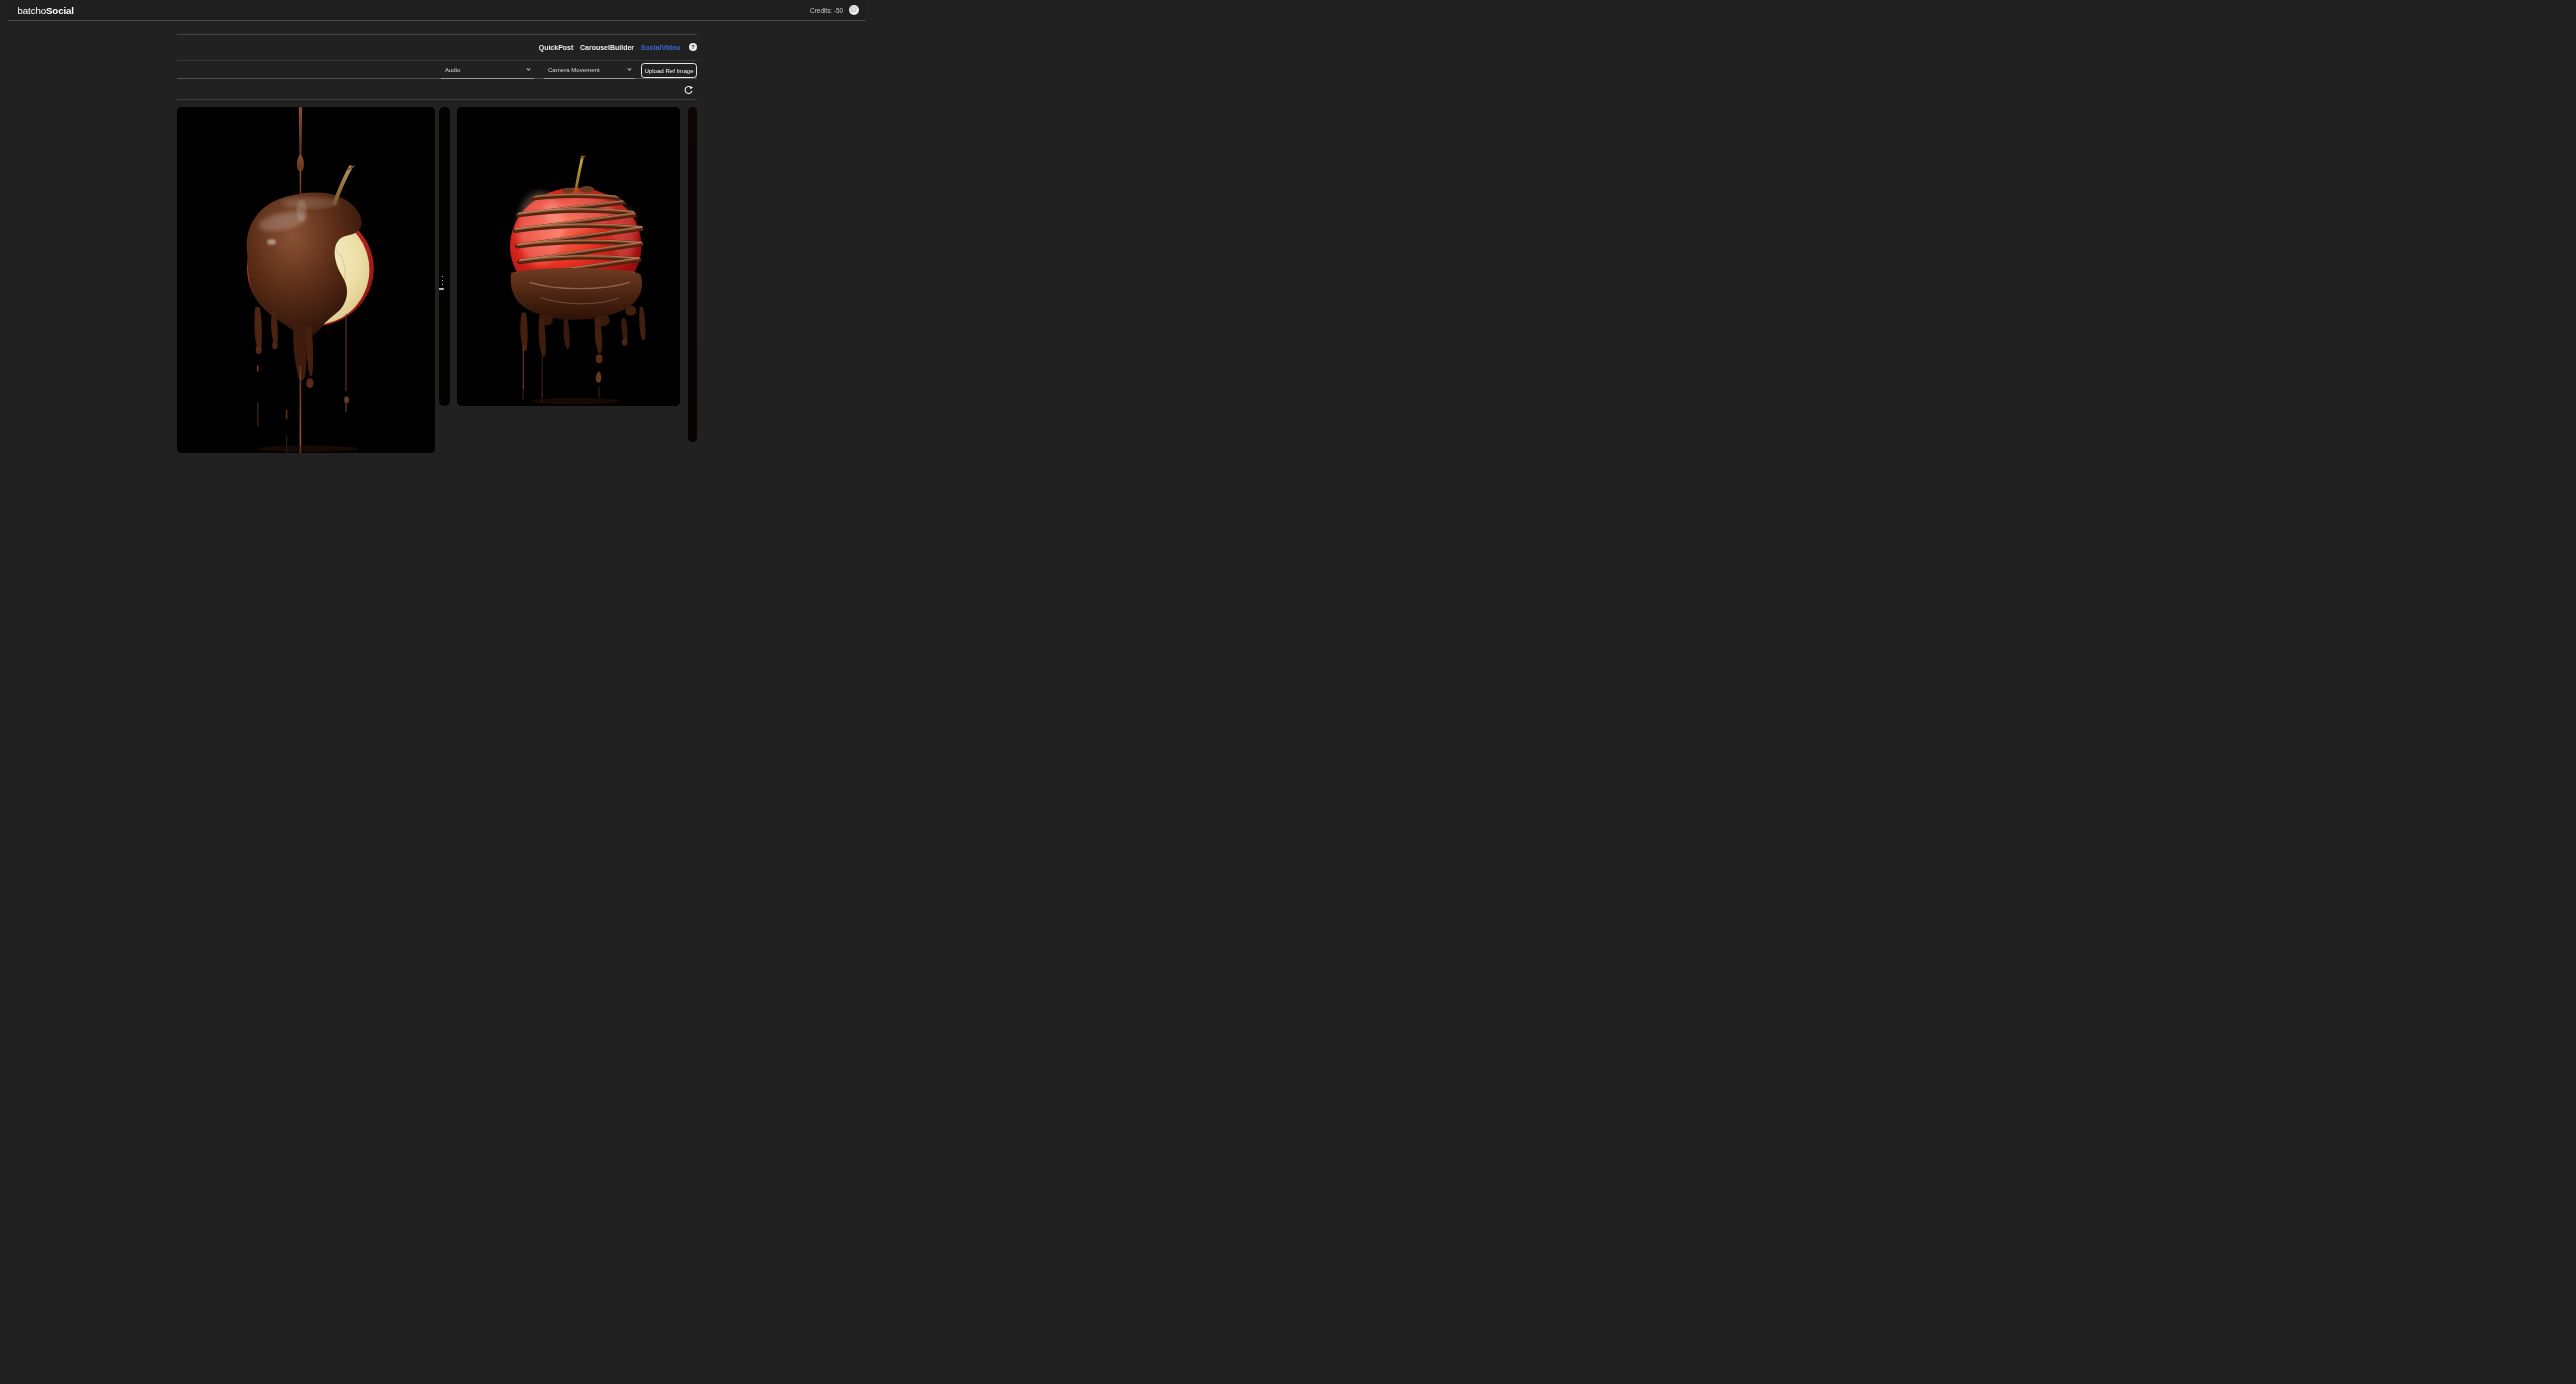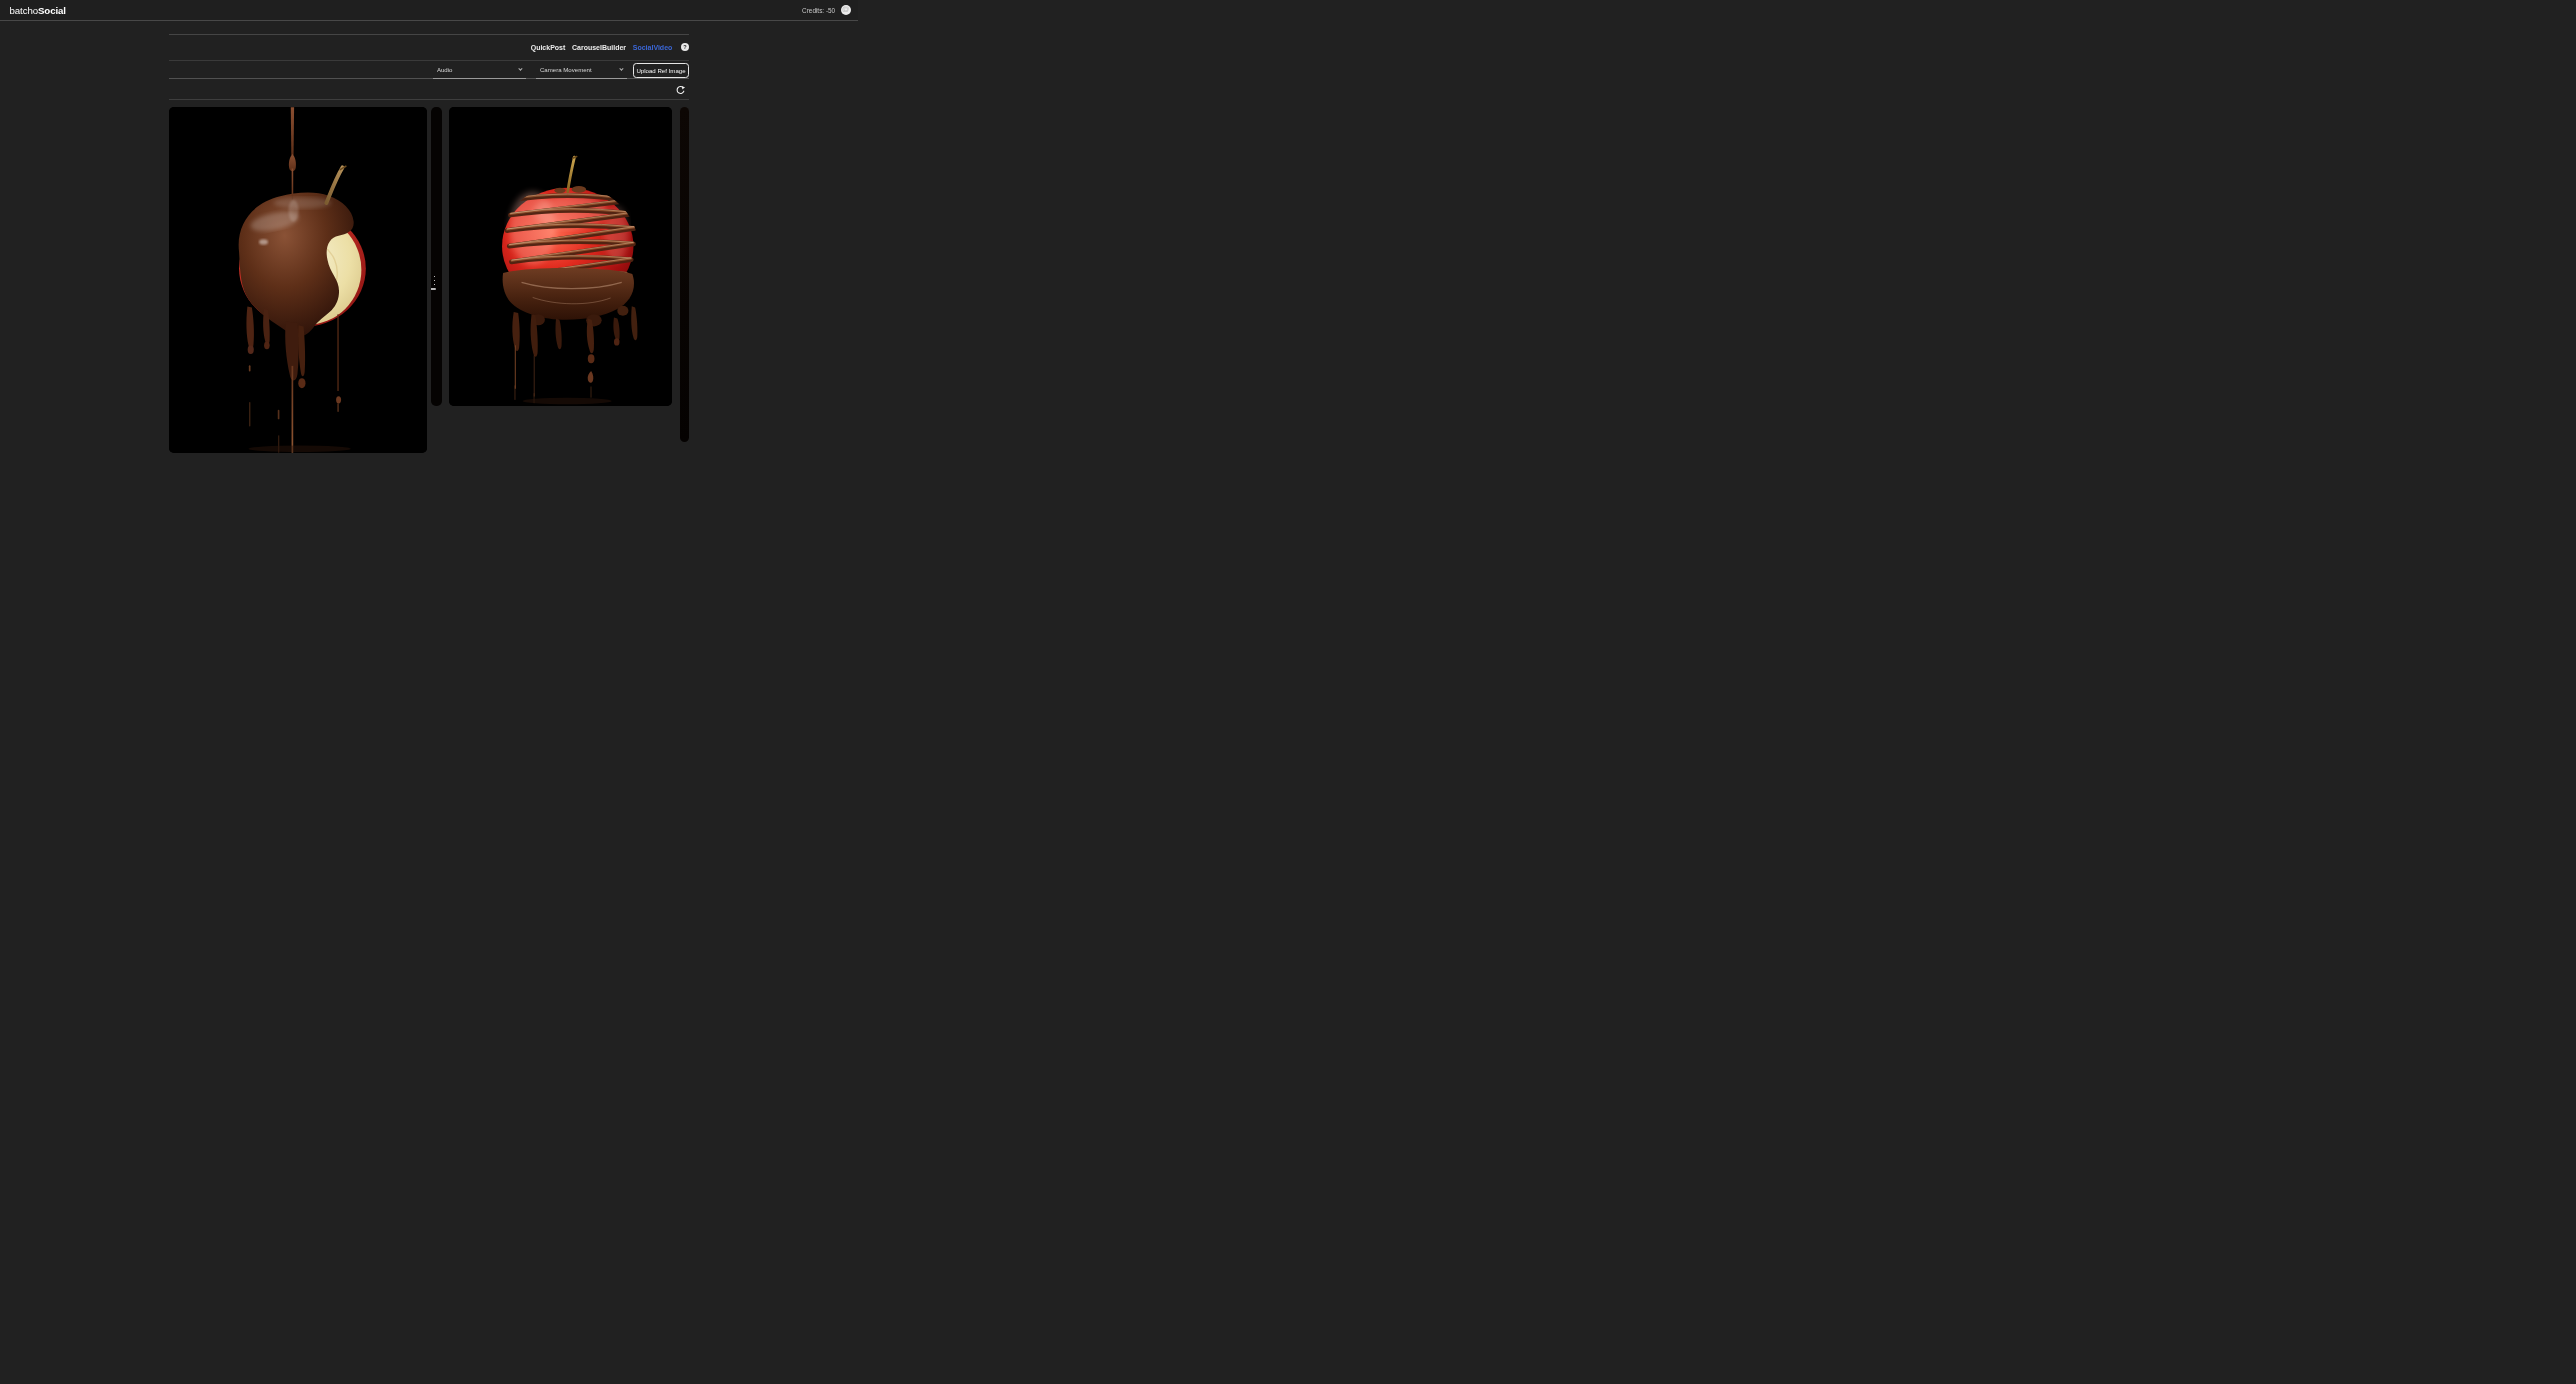--- a/index.html
+++ b/index.html
@@ -1,18 +1,18 @@
 <!DOCTYPE html>
 <html style="font-size:9px"><head>
 <meta charset="utf-8">
 <style>
   * { margin:0; padding:0; box-sizing:border-box; }
   html,body { background:#212121; }
   body { font-family:"Liberation Sans", sans-serif; }
-  .page { position:relative; width:858px; height:461px; background:#212121; overflow:hidden; }
+  .page { position:relative; width:858px; height:461px; background:#212121; overflow:hidden;margin-left:8px; }
 
   
   .header { position:absolute; top:0; left:0; width:100%; height:21px; background:#1f1f1f;
             border-bottom:0.6px solid #484848; display:flex; align-items:center;
             justify-content:space-between; padding:0 6.7px 0 9.5px; }
   .logo { font-size:9.7px; color:#ffffff; letter-spacing:-0.1px; cursor:pointer; }
   .logo .lt { font-weight:400; }
   .logo .hv { font-weight:700; }
   .header-right { display:flex; align-items:center; gap:5.6px; }
   .credits { font-size:6.4px; color:#c9c9c9; }

